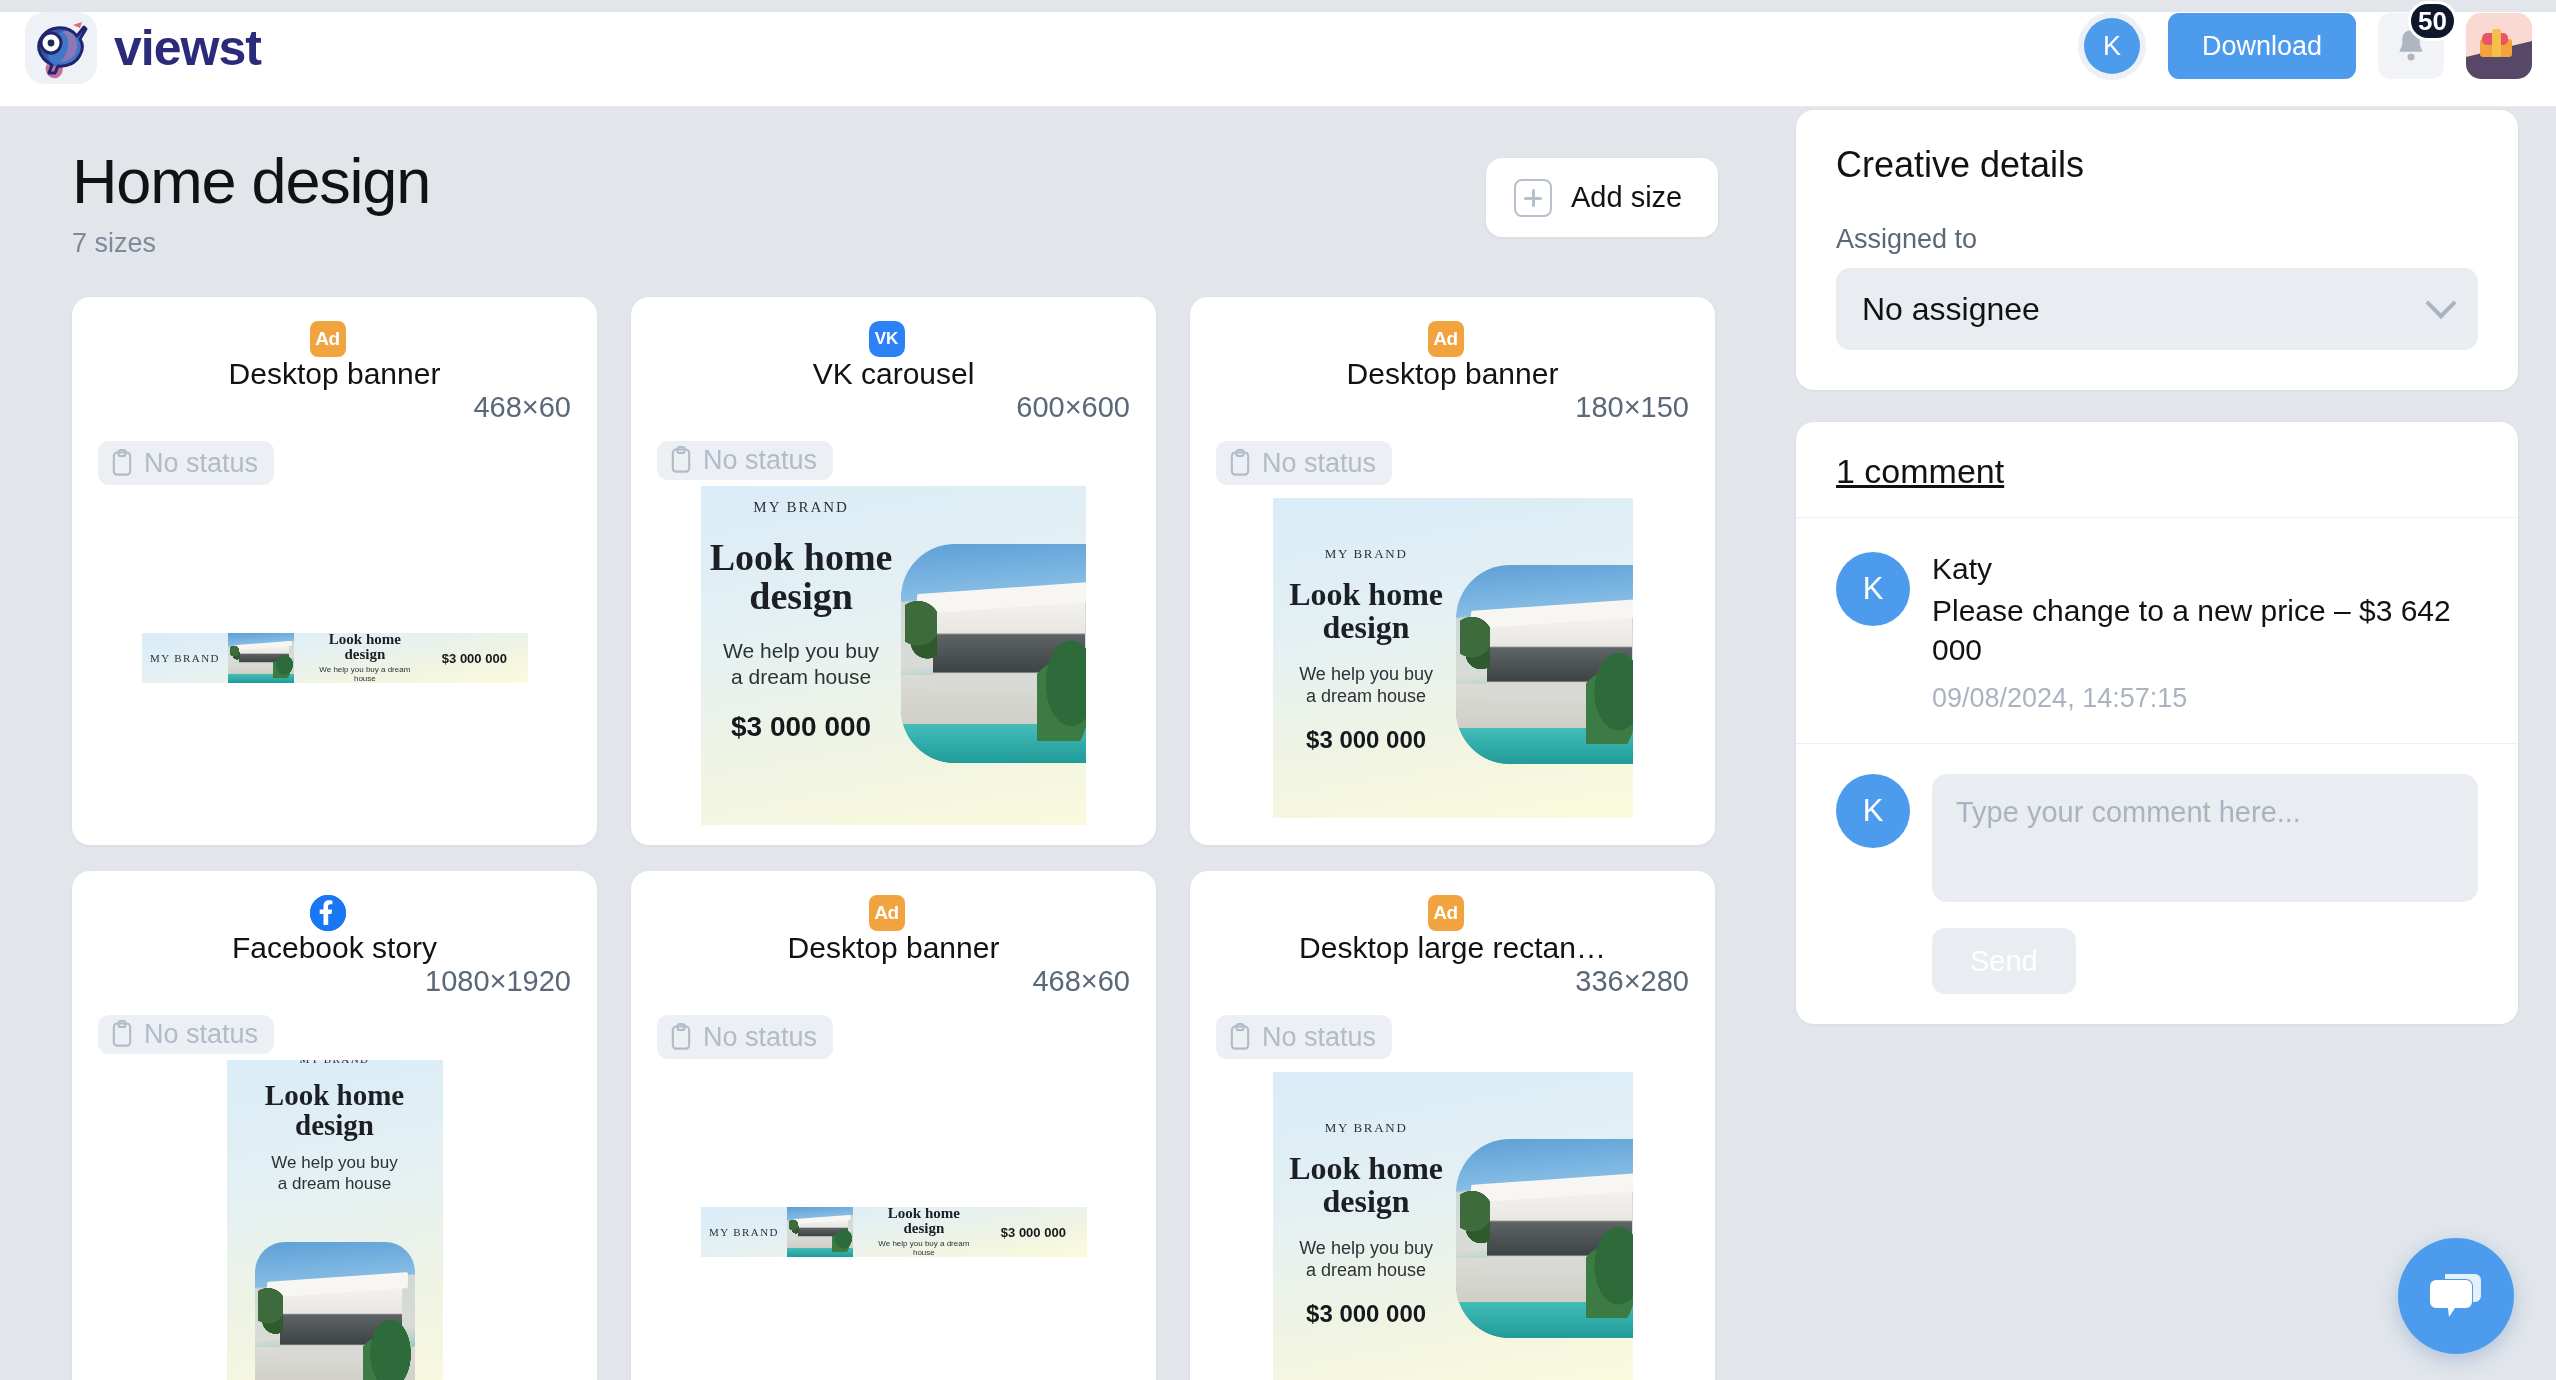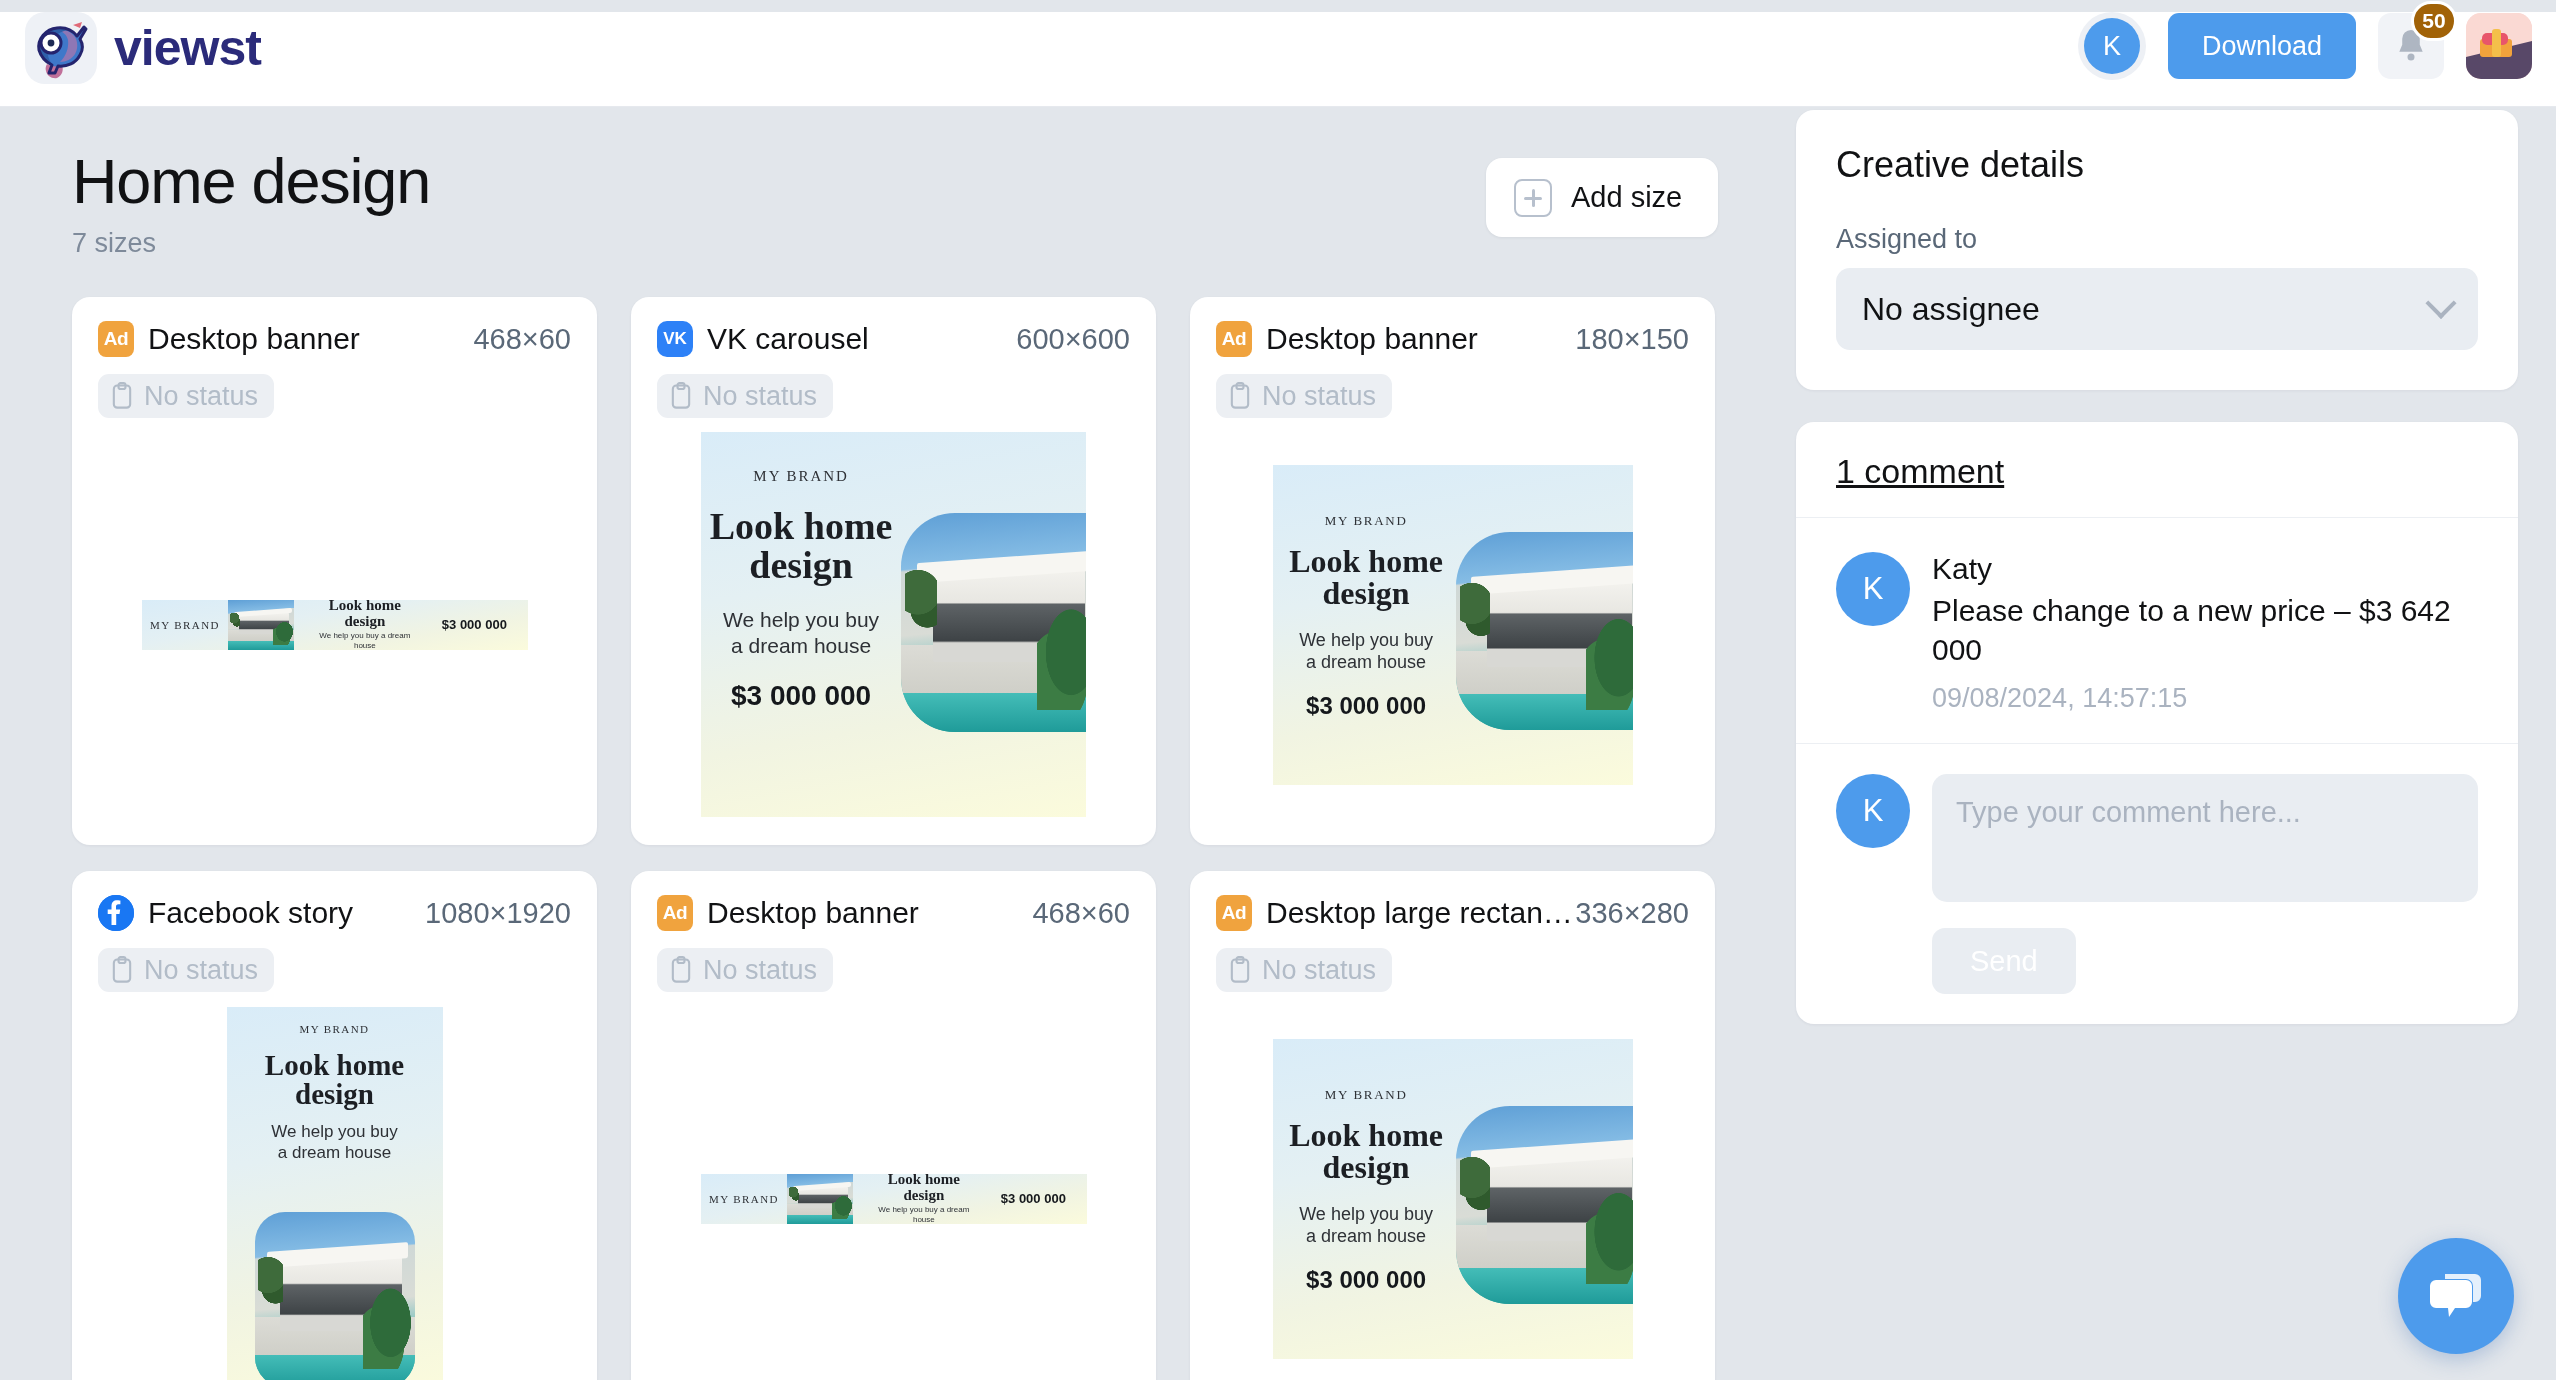--- a/index.html
+++ b/index.html
@@ -58,22 +58,22 @@
   .bell-wrap {
     position: relative;
     width: 66px; height: 66px; border-radius: 13px;
     background: #f1f3f7;
     display: flex; align-items: center; justify-content: center;
     cursor: pointer;
   }
   .badge-50 {
     position: absolute; top: -12px; right: -13px;
     min-width: 46px; height: 40px; padding: 0 7px;
-    border-radius: 20px; background: #a16207; color: #fff;
-    font-size: 21px; font-weight: 700;
+    border-radius: 20px; background: #0f172a; color: #fff;
+    font-size: 26px; font-weight: 700;
     display: flex; align-items: center; justify-content: center;
     border: 3px solid #fff;
   }
   .app-tile {
     width: 66px; height: 66px; border-radius: 15px;
     background: linear-gradient(145deg,#fbdcd8 0%, #f7cfc9 60%, #e8b9bd 100%);
     overflow: hidden; position: relative; cursor: pointer;
   }
 
   
@@ -116,21 +116,21 @@
   }
   .card {
     background: #fff; border-radius: 18px;
     padding: 24px 26px 20px 26px;
     height: 548px;
     display: flex; flex-direction: column;
     box-shadow: 0 1px 3px rgba(30,40,60,.06);
     cursor: pointer;
     overflow: hidden;
   }
-  .card-head { display: flex; align-items: center; }
+  .card-head { display: flex; align-items: center; flex-direction: column; }
   .plat-icon { width: 36px; height: 36px; flex: 0 0 auto; margin-right: 14px; }
   .plat-ad {
     border-radius: 8px; background: #f0a33e; color: #fff;
     font-size: 19px; font-weight: 700;
     display: flex; align-items: center; justify-content: center;
     letter-spacing: -.4px;
   }
   .plat-vk {
     border-radius: 10px; background: #2d81f7; color: #fff;
     font-size: 17px; font-weight: 700;

